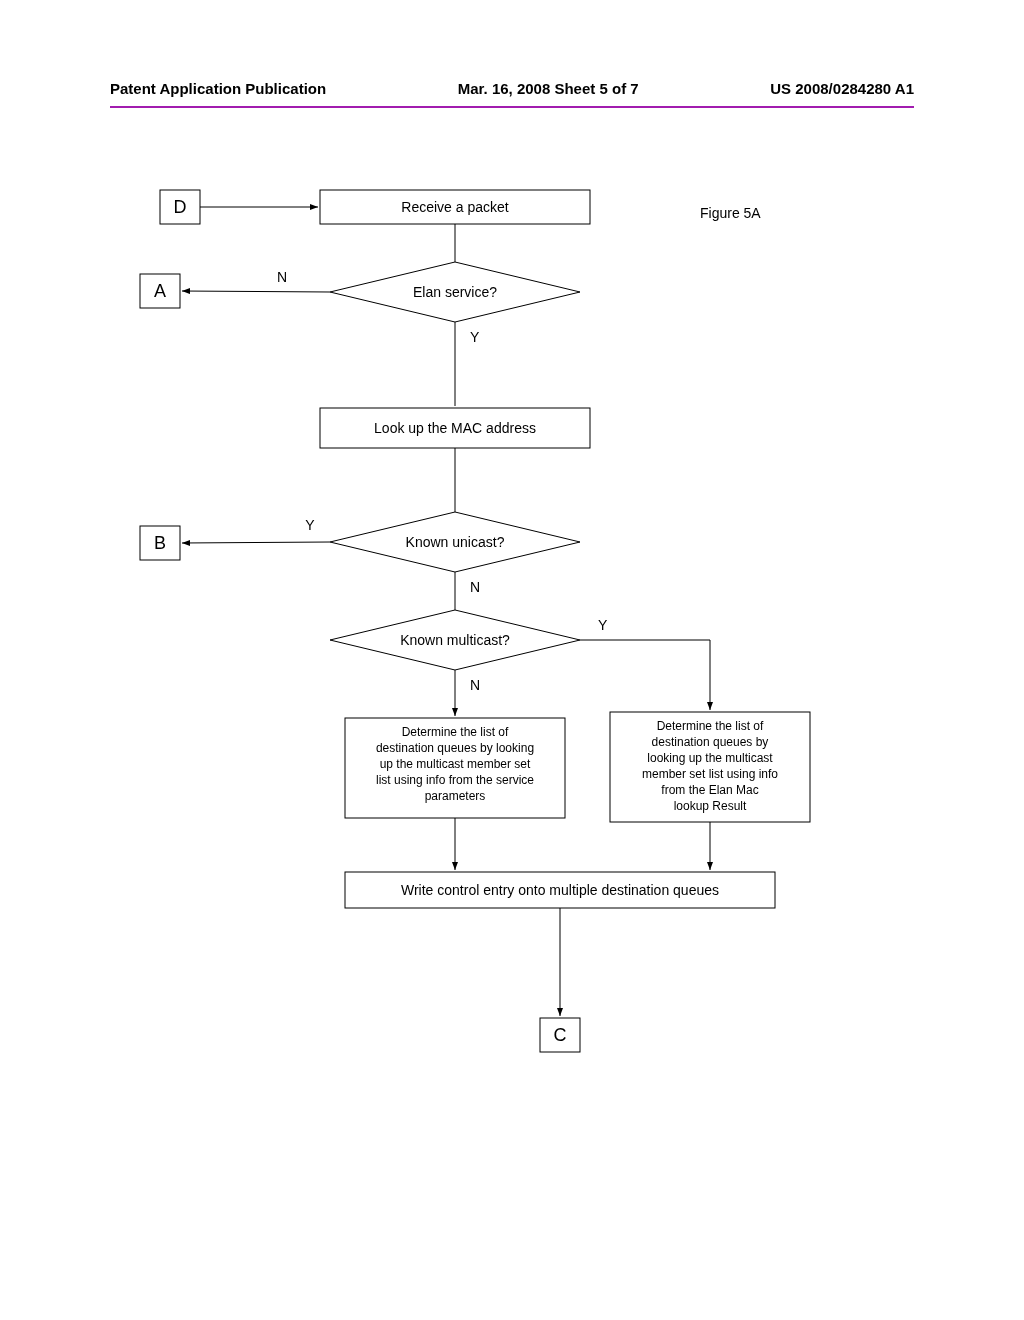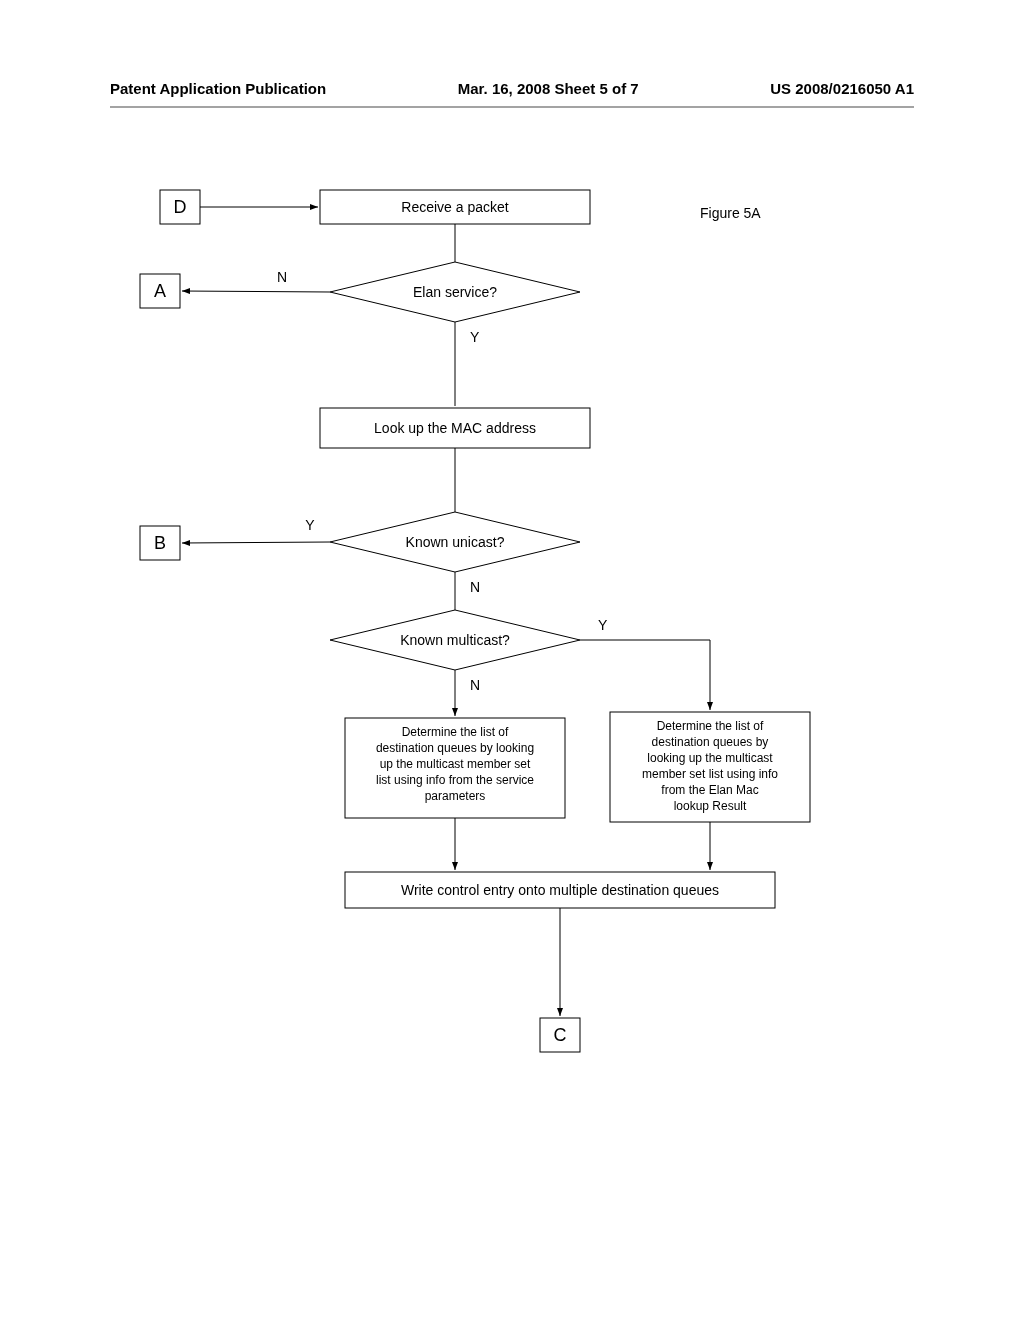--- a/index.html
+++ b/index.html
@@ -13,21 +13,21 @@
     position: relative;
     width: 1024px;
     height: 1320px;
   }
   .header {
     position: absolute;
     top: 80px;
     left: 110px;
     right: 110px;
     height: 26px;
-    border-bottom: 2px solid #a3a3a3;
+    border-bottom: 2px solid #a21caf;
     display: flex;
     justify-content: space-between;
     font-size: 15px;
     font-weight: bold;
   }
   .header > div { white-space: nowrap; }
   svg.flow {
     position: absolute;
     top: 170px;
     left: 120px;
@@ -64,21 +64,21 @@
     fill: #000;
   }
 </style>
 </head>
 <body>
 
 <div class="page">
   <div class="header">
     <div>Patent Application Publication</div>
     <div>Mar. 16, 2008  Sheet 5 of 7</div>
-    <div>US 2008/0216050 A1</div>
+    <div>US 2008/0284280 A1</div>
   </div>
 
   <svg class="flow" viewBox="0 0 780 1000">
     <defs>
       <marker id="ah" markerWidth="10" markerHeight="10" refX="8" refY="3" orient="auto">
         <path d="M0,0 L8,3 L0,6 Z" class="arrow"></path>
       </marker>
     </defs>
 
     <text class="box-text" x="580" y="48" font-size="18">Figure 5A</text>

